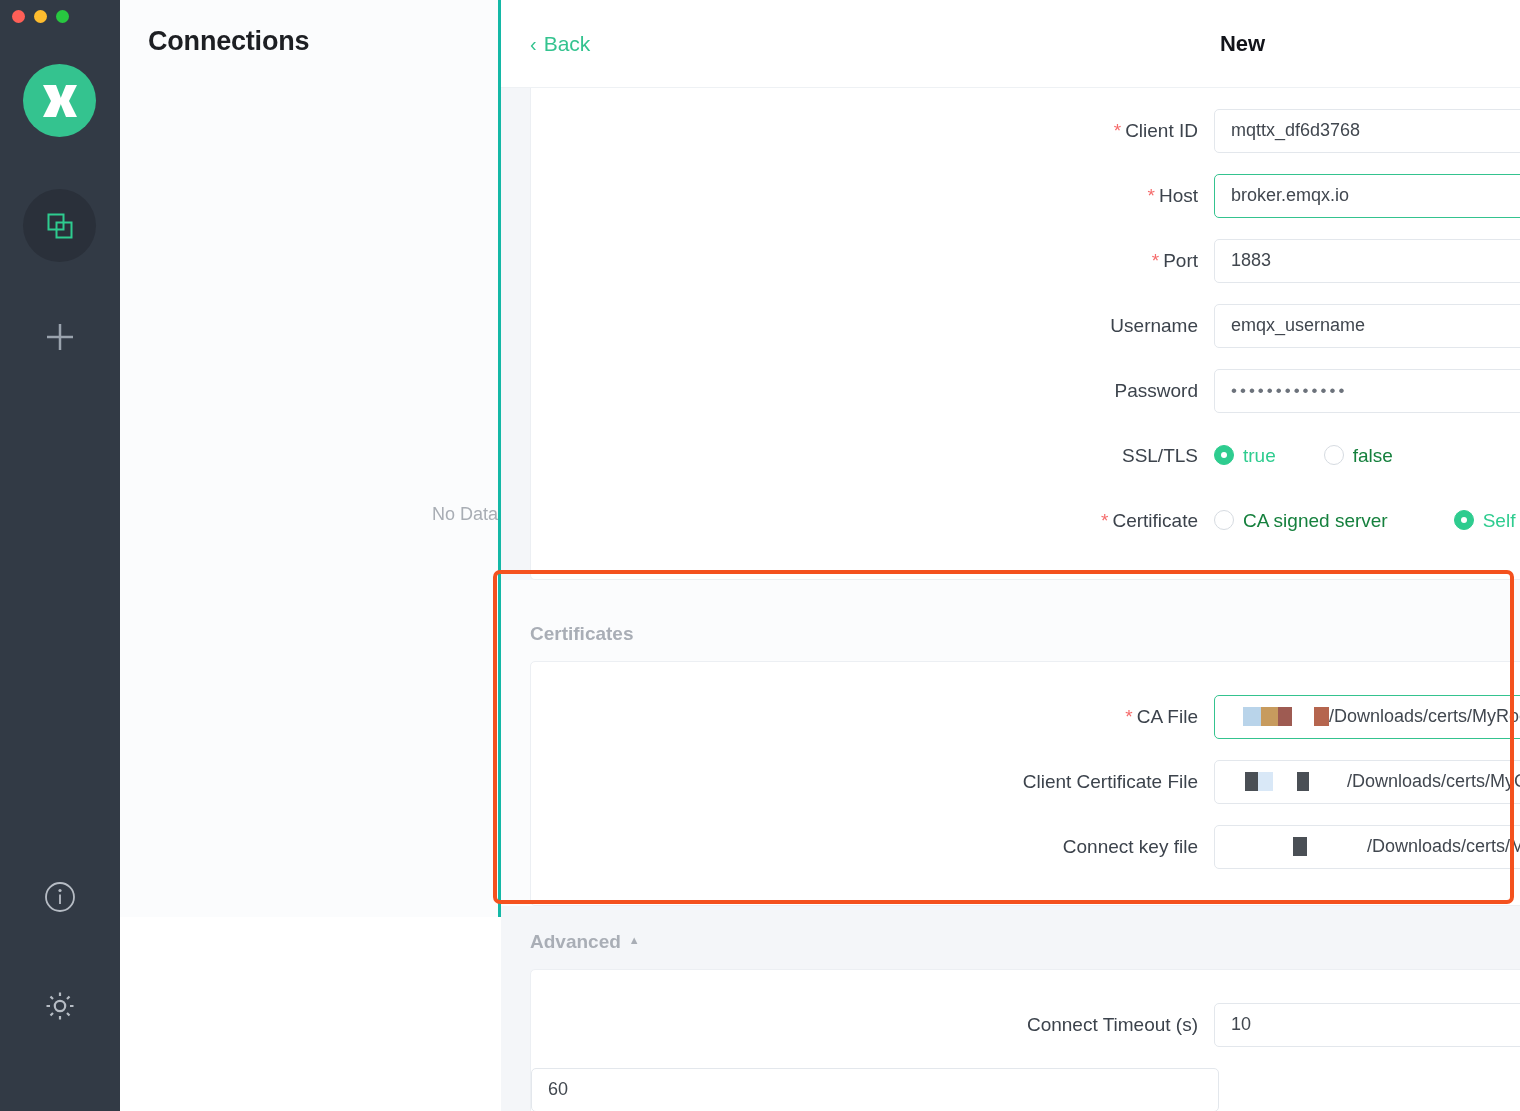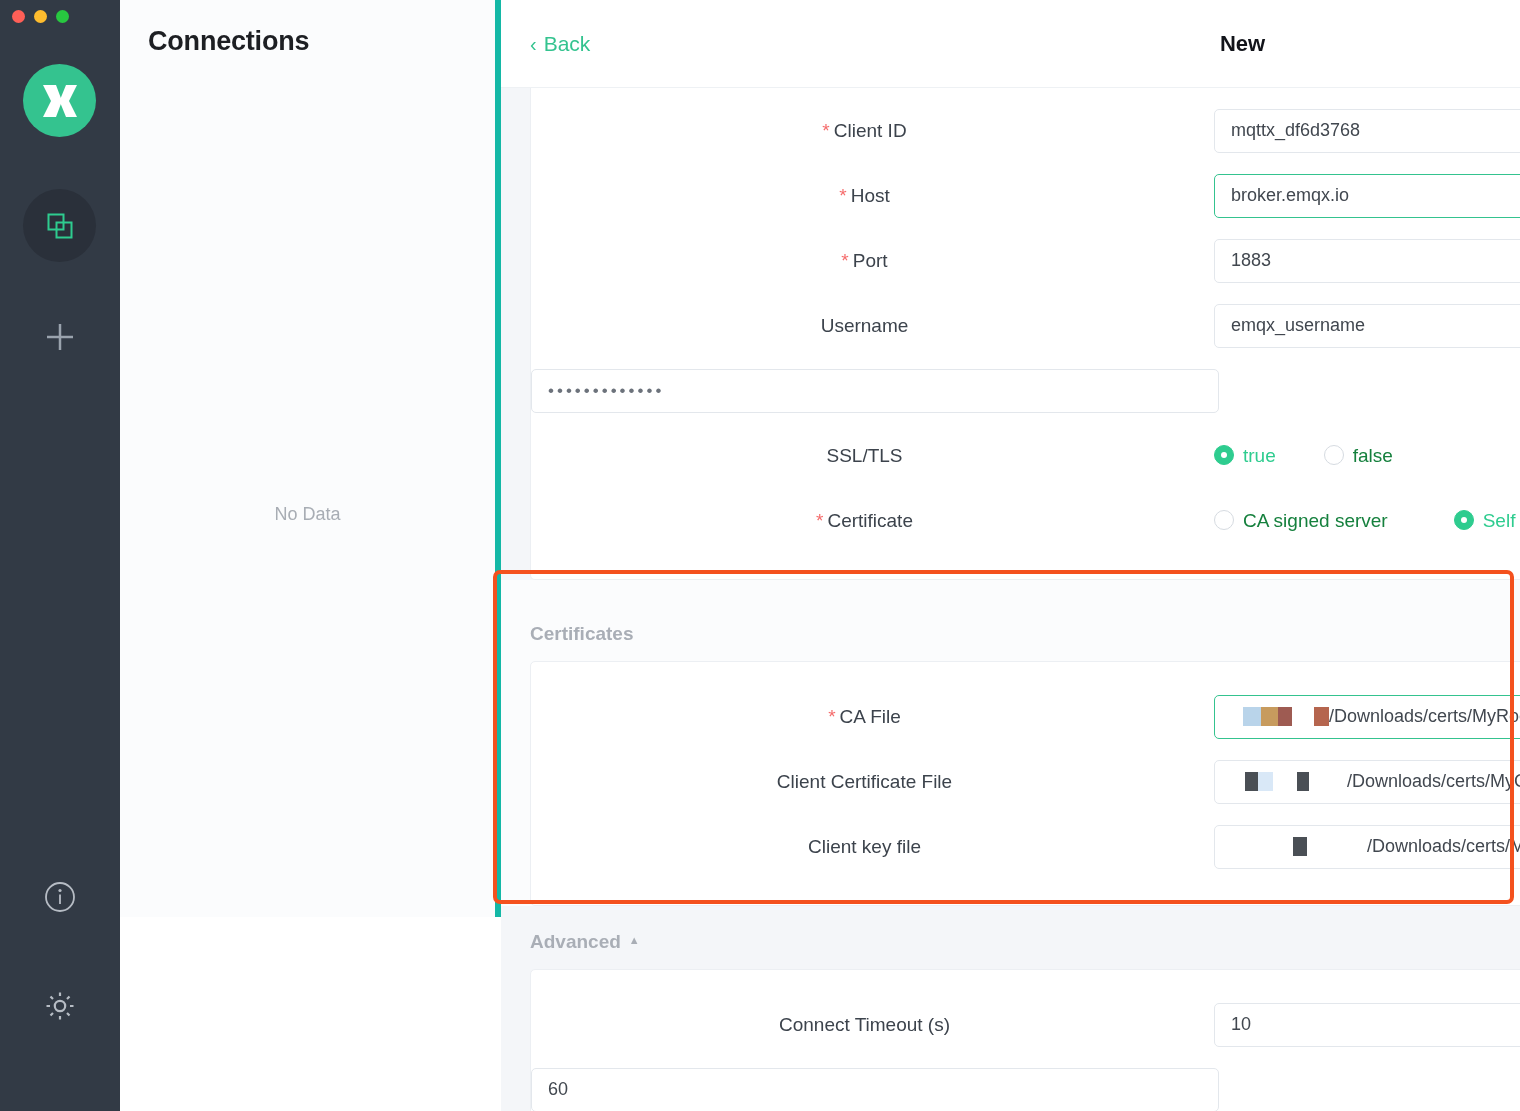--- a/index.html
+++ b/index.html
@@ -44,30 +44,30 @@
   }
   .rail-bottom-info { position: absolute; top: 875px; left: 38px; width: 44px; height: 44px;
       display:flex; align-items:center; justify-content:center; }
   .rail-bottom-gear { position: absolute; top: 984px; left: 38px; width: 44px; height: 44px;
       display:flex; align-items:center; justify-content:center; }
 
   
   .conn-pane {
     width: 381px; flex: 0 0 381px; height: 917px;
     background: #fbfcfd;
-    border-right: 6px solid #14b8a6;
+    border-right: 3px solid #14b8a6;
     position: relative;
   }
   .conn-title {
     position: absolute; top: 26px; left: 28px;
     font-size: 27px; font-weight: bold; color: #1d1f23; letter-spacing: -0.2px;
   }
   .conn-nodata {
     position: absolute; top: 504px; left: 0; width: 100%;
-    text-align: center; color: #a8adb4; font-size: 18px;
+    text-align: right; color: #a8adb4; font-size: 18px;
   }
 
   
   .main {
     flex: 1 1 auto; height: 1111px;
     position: relative; background: #f4f6f9;
     display: flex; flex-direction: column;
   }
   .main-header {
     height: 88px; flex: 0 0 88px; background: #ffffff;
@@ -99,21 +99,21 @@
   .section-label {
     color: #a9aeb6; font-size: 19px; font-weight: bold;
     margin: 25px 0 16px 29px; display: flex; align-items: center; gap: 8px;
   }
   .tri { font-size: 11px; color: #a9aeb6; position: relative; top: -2px; }
 
   
   .row { display: flex; align-items: center; height: 65px; }
   .row .label {
     width: 683px; flex: 0 0 683px;
-    text-align: center; padding-right: 16px;
+    text-align: right; padding-right: 16px;
     font-size: 19px; color: #3c434c; white-space: nowrap;
   }
   .star { color: #f56c6c; margin-right: 4px; }
   .field {
     flex: 0 0 688px; width: 688px; height: 44px;
     border: 1px solid #e3e7ec; border-radius: 5px;
     background: #fff; display: flex; align-items: center;
     padding: 0 16px; font-size: 18px; color: #41474f;
     position: relative; overflow: hidden;
   }
@@ -264,20 +264,21 @@
 
         <div class="row">
           <div class="label">Username</div>
           <div class="field">
             <span>emqx_username</span>
           </div>
           <div class="suffix-icon"></div>
         </div>
 
         <div class="row">
+          <div class="label">Password</div>
           <div class="field">
             <span class="dots">•••••••••••••</span>
           </div>
           <div class="suffix-icon"></div>
         </div>
 
         <div class="row">
           <div class="label">SSL/TLS</div>
           <div style="display:flex;align-items:center;">
             <div class="radio-wrap">
@@ -342,21 +343,21 @@
                 <span class="rb" style="width:15px;background:#d9e8f7"></span>
                 <span class="rb" style="width:24px;background:#ffffff"></span>
                 <span class="rb" style="width:12px;background:#4a4f55"></span>
               </span>
               <span class="path" style="margin-left:38px">/Downloads/certs/MyClient1.pem</span>
             </div>
 
           </div>
 
           <div class="row">
-            <div class="label">Client key file</div>
+            <div class="label">Connect key file</div>
             <div class="field">
               <span class="redact">
                 <span class="rb" style="width:62px;background:#ffffff"></span>
                 <span class="rb" style="width:14px;background:#4a4f55"></span>
               </span>
               <span class="path" style="margin-left:60px">/Downloads/certs/MyRootCA.key</span>
             </div>
 
           </div>
 

